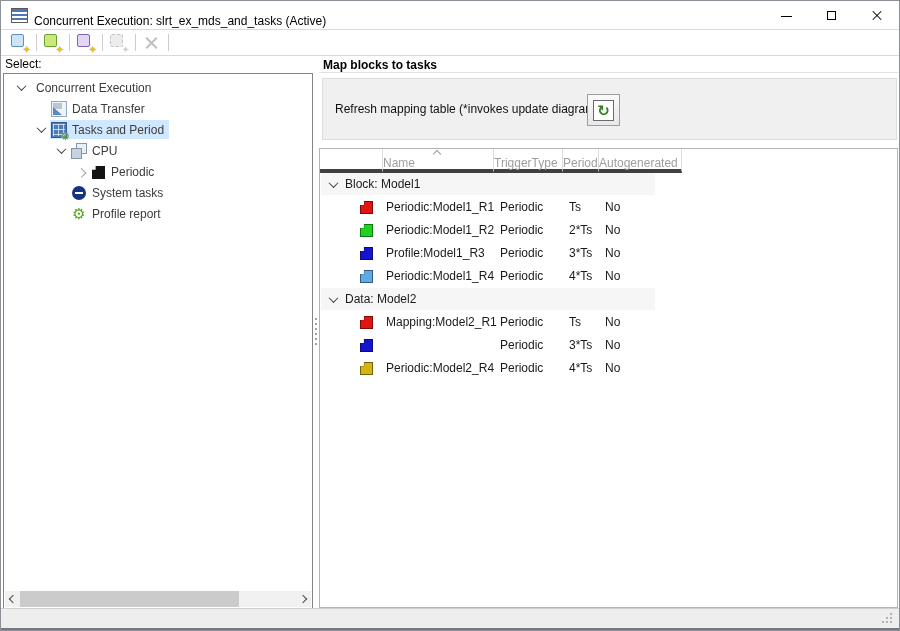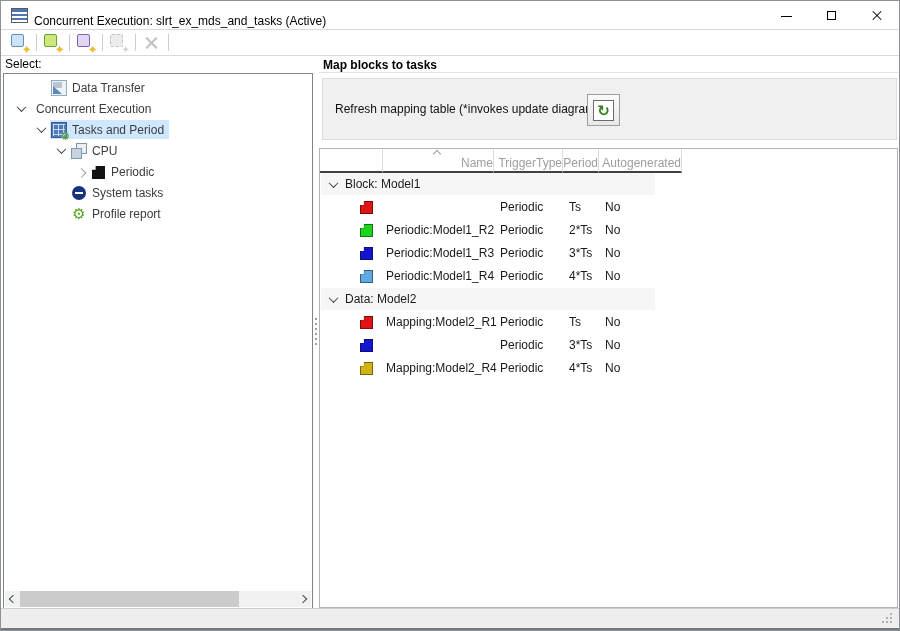--- a/index.html
+++ b/index.html
@@ -70,21 +70,21 @@
   .panel-title{position:absolute;left:322px;top:57px;font-weight:bold;color:#000;}
   .right-divider{position:absolute;left:318px;right:1px;top:71px;height:1px;background:#e2e2e2;}
   .refresh-panel{position:absolute;left:321px;top:77px;right:2px;height:62px;background:#f0f0f0;border:1px solid #dcdcdc;}
   .refresh-label{position:absolute;left:12px;top:50%;transform:translateY(-50%);color:#111;}
   .refresh-btn{position:absolute;left:264px;top:15px;width:33px;height:32px;background:linear-gradient(#fafafa,#e8e8e8);border:1px solid #9d9d9d;display:flex;align-items:center;justify-content:center;}
   .refresh-inner{width:21px;height:21px;background:#fff;border:1px solid #6a6a6a;display:flex;align-items:center;justify-content:center;}
   .refresh-glyph{color:#2f7d1f;font-weight:bold;font-size:15px;line-height:15px;}
   
   .table-box{position:absolute;left:318px;top:147px;right:1px;height:460px;background:#fff;border:1px solid #b3b3b3;overflow:hidden;}
   .thead{position:relative;height:24px;white-space:nowrap;}
-  .hcell{display:inline-block;height:24px;border-right:1px solid #dcdcdc;border-bottom:2px solid #404040;color:#9e9e9e;text-align:right;padding-top:7px;vertical-align:top;position:relative;}
+  .hcell{display:inline-block;height:24px;border-right:1px solid #dcdcdc;border-bottom:4px solid #404040;color:#9e9e9e;text-align:left;padding-top:7px;vertical-align:top;position:relative;}
   .sortup{position:absolute;left:50%;top:0px;width:6px;height:6px;margin-left:-4px;}
   .sortup::before{content:"";position:absolute;left:0;top:2px;width:5px;height:5px;border-left:1.5px solid #9e9e9e;border-top:1.5px solid #9e9e9e;transform:rotate(45deg);}
   .mrow{position:relative;height:23px;line-height:23px;color:#1a1a1a;white-space:nowrap;}
   .gband{position:absolute;left:1px;top:0;width:334px;height:22px;background:#f6f6f6;}
   .gchev{position:absolute;left:4px;top:2px;}
   .glabel{position:absolute;left:25px;top:0;}
   .tic{position:absolute;left:40px;top:5px;width:13px;height:13px;clip-path:polygon(0 30%,30% 30%,30% 0,100% 0,100% 100%,0 100%);background-image:linear-gradient(rgba(0,0,0,.45),rgba(0,0,0,.45));}
   .tic i{position:absolute;inset:1px;clip-path:polygon(0 30%,30% 30%,30% 0,100% 0,100% 100%,0 100%);}
   .cell{position:absolute;top:0;}
   .c-name{left:66px;} .c-trig{left:180px;} .c-period{left:249px;} .c-auto{left:285px;}
@@ -139,34 +139,34 @@
       <div class="tbtn dis">
         <span class="tb-x"></span>
       </div>
       <span class="tsep"></span>
     </div>
 
   <div class="select-label">Select:</div>
 
   <div class="tree-box">
     <div class="tree">
+        <div class="trow" style="padding-left: 8px;">
+          <span class="chev"></span>
+          <span class="hl">
+            <span class="tlabel">Concurrent Execution</span>
+          </span>
+        </div>
         <div class="trow" style="padding-left: 28px;">
           <span class="chev-sp"></span>
           <span class="hl">
             <span class="ic ic-dt">
               <i class="a"></i>
               <i class="b"></i>
             </span>
             <span class="tlabel">Data Transfer</span>
-          </span>
-        </div>
-        <div class="trow" style="padding-left: 8px;">
-          <span class="chev"></span>
-          <span class="hl">
-            <span class="tlabel">Concurrent Execution</span>
           </span>
         </div>
         <div class="trow" style="padding-left: 28px;">
           <span class="chev"></span>
           <span class="hl sel">
             <span class="ic ic-tm">
               <i class="g"></i>
               <i class="gear">⚙</i>
             </span>
             <span class="tlabel">Tasks and Period</span>
@@ -239,38 +239,39 @@
     <div id="tbody">
         <div class="mrow">
           <span class="gband"></span>
           <span class="chev gchev"></span>
           <span class="glabel">Block: Model1</span>
         </div>
         <div class="mrow">
           <span class="tic" style="background-color:#e11414">
             <i style="background:#e11414"></i>
           </span>
+          <span class="cell c-name">Periodic:Model1_R1</span>
           <span class="cell c-trig">Periodic</span>
           <span class="cell c-period">Ts</span>
           <span class="cell c-auto">No</span>
         </div>
         <div class="mrow">
           <span class="tic" style="background-color:#1ed31e">
             <i style="background:#1ed31e"></i>
           </span>
           <span class="cell c-name">Periodic:Model1_R2</span>
           <span class="cell c-trig">Periodic</span>
           <span class="cell c-period">2*Ts</span>
           <span class="cell c-auto">No</span>
         </div>
         <div class="mrow">
           <span class="tic" style="background-color:#1515cf">
             <i style="background:#1515cf"></i>
           </span>
-          <span class="cell c-name">Periodic:Model1_R3</span>
+          <span class="cell c-name">Profile:Model1_R3</span>
           <span class="cell c-trig">Periodic</span>
           <span class="cell c-period">3*Ts</span>
           <span class="cell c-auto">No</span>
         </div>
         <div class="mrow">
           <span class="tic" style="background-color:#5fa9e4">
             <i style="background:#5fa9e4"></i>
           </span>
           <span class="cell c-name">Periodic:Model1_R4</span>
           <span class="cell c-trig">Periodic</span>
@@ -296,21 +297,21 @@
             <i style="background:#1515cf"></i>
           </span>
           <span class="cell c-trig">Periodic</span>
           <span class="cell c-period">3*Ts</span>
           <span class="cell c-auto">No</span>
         </div>
         <div class="mrow">
           <span class="tic" style="background-color:#d3b414">
             <i style="background:#d3b414"></i>
           </span>
-          <span class="cell c-name">Mapping:Model2_R4</span>
+          <span class="cell c-name">Periodic:Model2_R4</span>
           <span class="cell c-trig">Periodic</span>
           <span class="cell c-period">4*Ts</span>
           <span class="cell c-auto">No</span>
         </div>
       </div>
   </div>
 
   <div class="statusbar">
     <span class="grip">
       <i style="right:0;top:0"></i>

